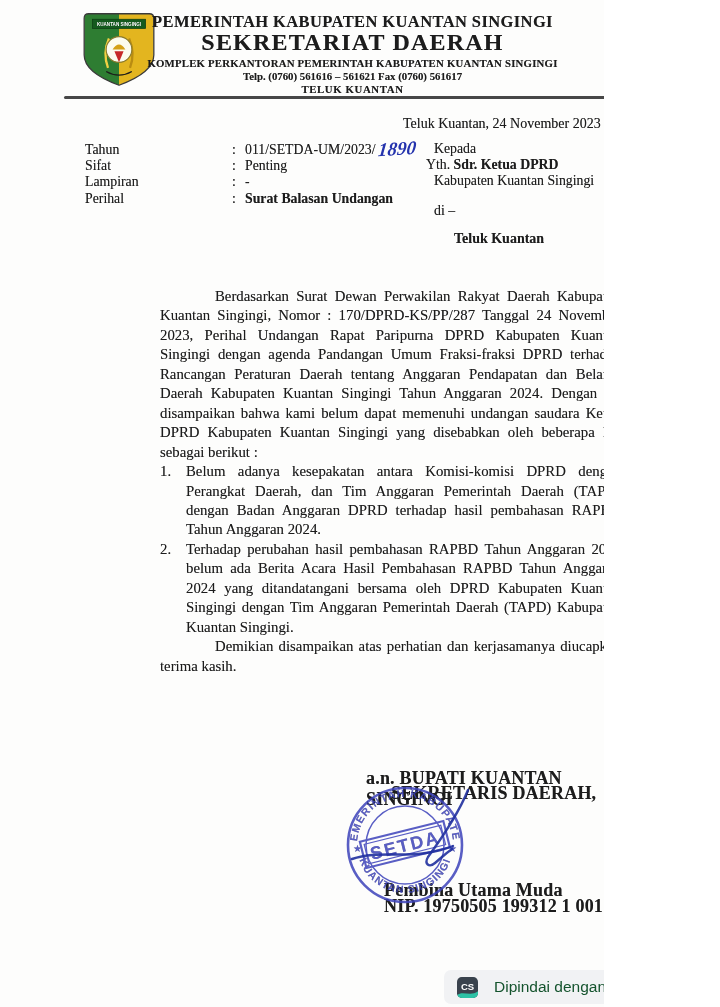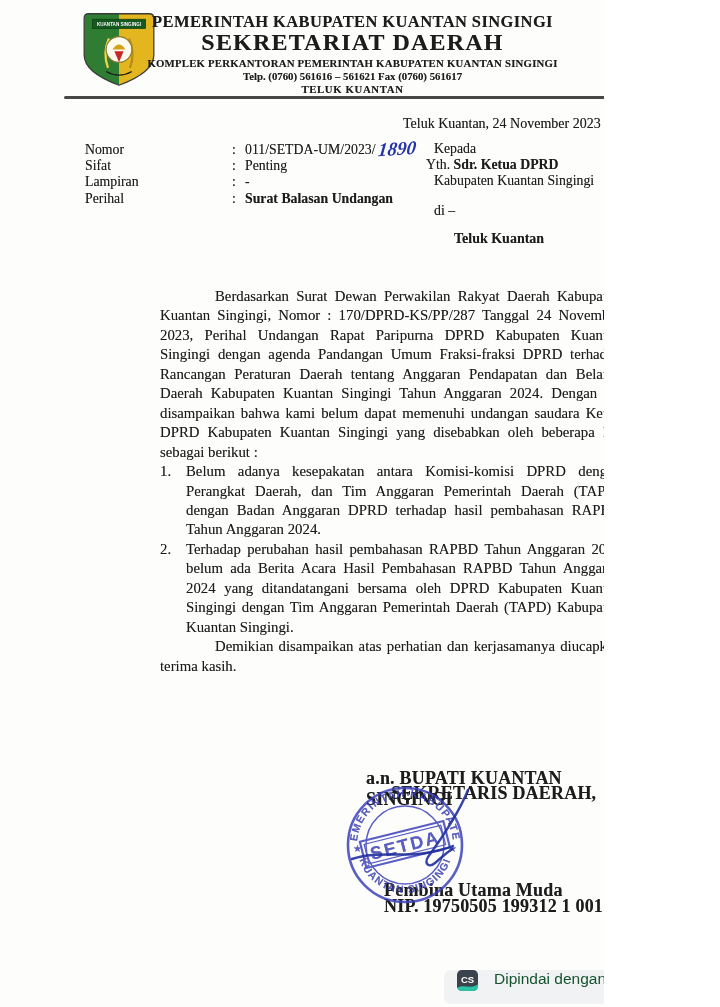--- a/index.html
+++ b/index.html
@@ -45,21 +45,21 @@
   .sig-an { left:366px; top:768px; }
   .sig-title { left:391px; top:783px; }
   .sig-name { left:379px; top:854px; font-size:13.8px; border-bottom:1.6px solid #15161a; padding-bottom:1px; }
   .sig-rank { left:384px; top:880px; }
   .sig-nip { left:384px; top:896px; }
   .stamp-svg { left:340px; top:782px; opacity:0.85; }
   .sign-svg { left:330px; top:775px; }
   
   .scan-bar {
     left:444px; top:970px; width:268px; height:34px; background:#f1f2f4;
-    border-radius:7px; display:flex; align-items:flex-start; gap:16px;
+    border-radius:7px; display:flex; align-items:center; gap:16px;
     padding-left:13px; box-sizing:border-box;
     font-family:"Liberation Sans", sans-serif; text-shadow:none;
   }
   .scan-text { font-size:15.5px; color:#14532d; }
 </style>
 </head>
 <body>
 
 <div class="page">
 
@@ -88,21 +88,21 @@
   <div class="abs lh-line lh-3">KOMPLEK PERKANTORAN PEMERINTAH KABUPATEN KUANTAN SINGINGI</div>
   <div class="abs lh-line lh-2">SEKRETARIAT DAERAH</div>
   <div class="abs lh-line lh-4">Telp. (0760) 561616 – 561621  Fax (0760) 561617</div>
   <div class="abs lh-line lh-5">TELUK KUANTAN</div>
   <div class="abs divider"></div>
 
   <div class="abs date-line">Teluk Kuantan, 24 November 2023</div>
 
   <div class="abs meta">
     <div class="meta-row">
-      <span class="meta-label">Nomor</span>
+      <span class="meta-label">Tahun</span>
       <span class="meta-colon">:</span>
       <span>011/SETDA-UM/2023/</span>
       <span class="handwritten">1890</span>
     </div>
     <div class="meta-row">
       <span class="meta-label">Sifat</span>
       <span class="meta-colon">:</span>
       <span>Penting</span>
     </div>
     <div class="meta-row">

